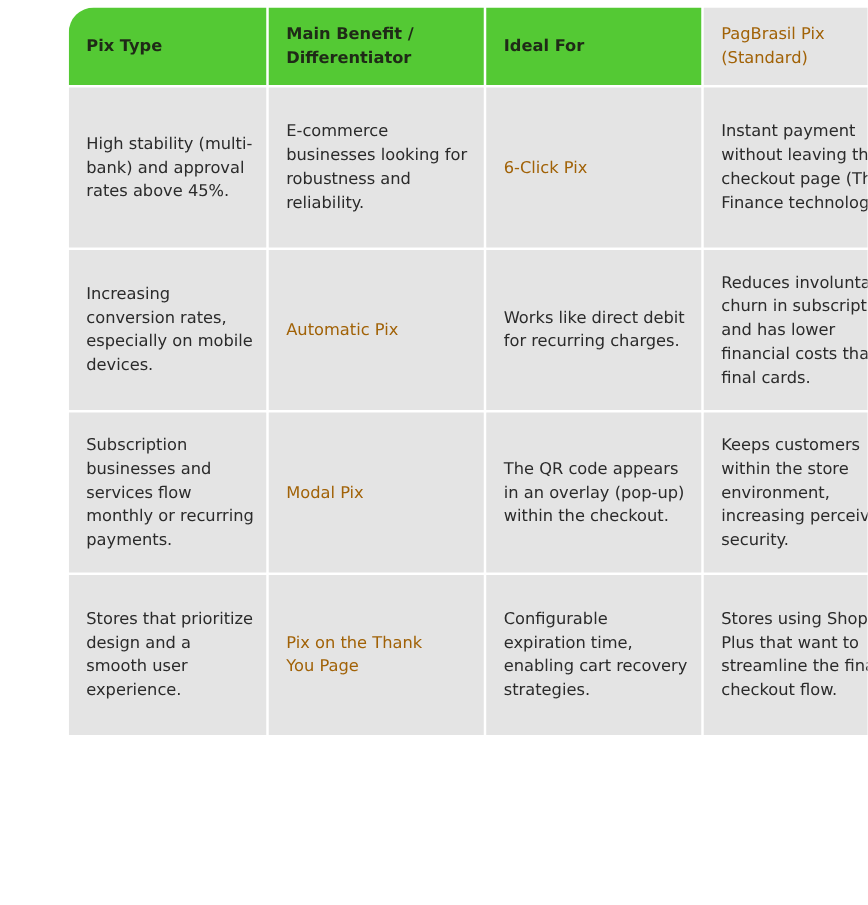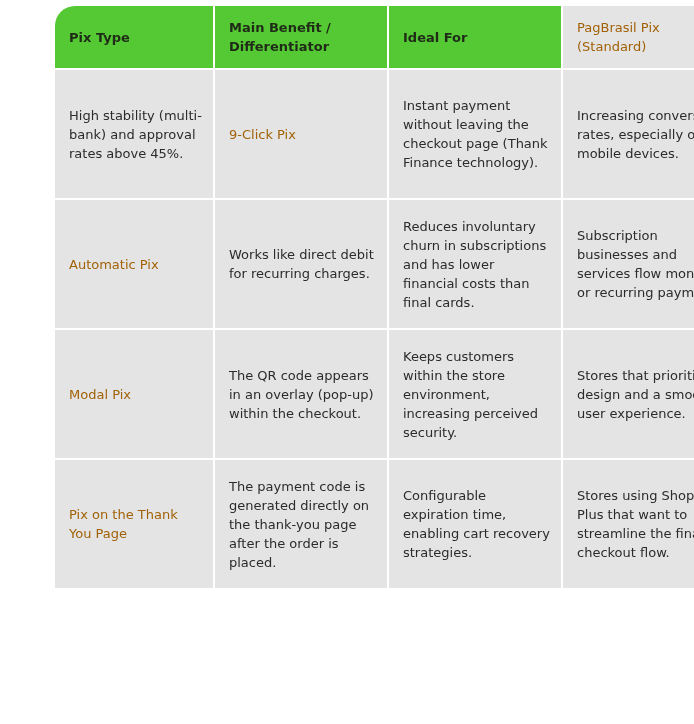--- a/index.html
+++ b/index.html
@@ -39,23 +39,26 @@
   <div class="cell head">
       <span>Ideal For</span>
     </div>
 
   <div class="cell type">
       <span style="width:110px">PagBrasil Pix (Standard)</span>
     </div>
   <div class="cell">
       <span>High stability (multi-bank) and approval rates above 45%.</span>
     </div>
+  <div class="cell">
+      <span>E-commerce businesses looking for robustness and reliability.</span>
+    </div>
 
   <div class="cell type">
-      <span>9-Click Pix</span>
+      <span>6-Click Pix</span>
     </div>
   <div class="cell">
       <span>Instant payment without leaving the checkout page (Thank Finance technology).</span>
     </div>
   <div class="cell">
       <span>Increasing conversion rates, especially on mobile devices.</span>
     </div>
 
   <div class="cell type">
       <span>Automatic Pix</span>
@@ -80,21 +83,18 @@
       <span>Keeps customers within the store environment, increasing perceived security.</span>
     </div>
   <div class="cell">
       <span>Stores that prioritize design and a smooth user experience.</span>
     </div>
 
   <div class="cell type">
       <span style="width:110px">Pix on the Thank You Page</span>
     </div>
   <div class="cell">
-      <span>The payment code is generated directly on the thank-you page after the order is placed.</span>
-    </div>
-  <div class="cell">
       <span>Configurable expiration time, enabling cart recovery strategies.</span>
     </div>
   <div class="cell">
       <span>Stores using Shopify Plus that want to streamline the final checkout flow.</span>
     </div>
 </div>
 
 </body></html>

